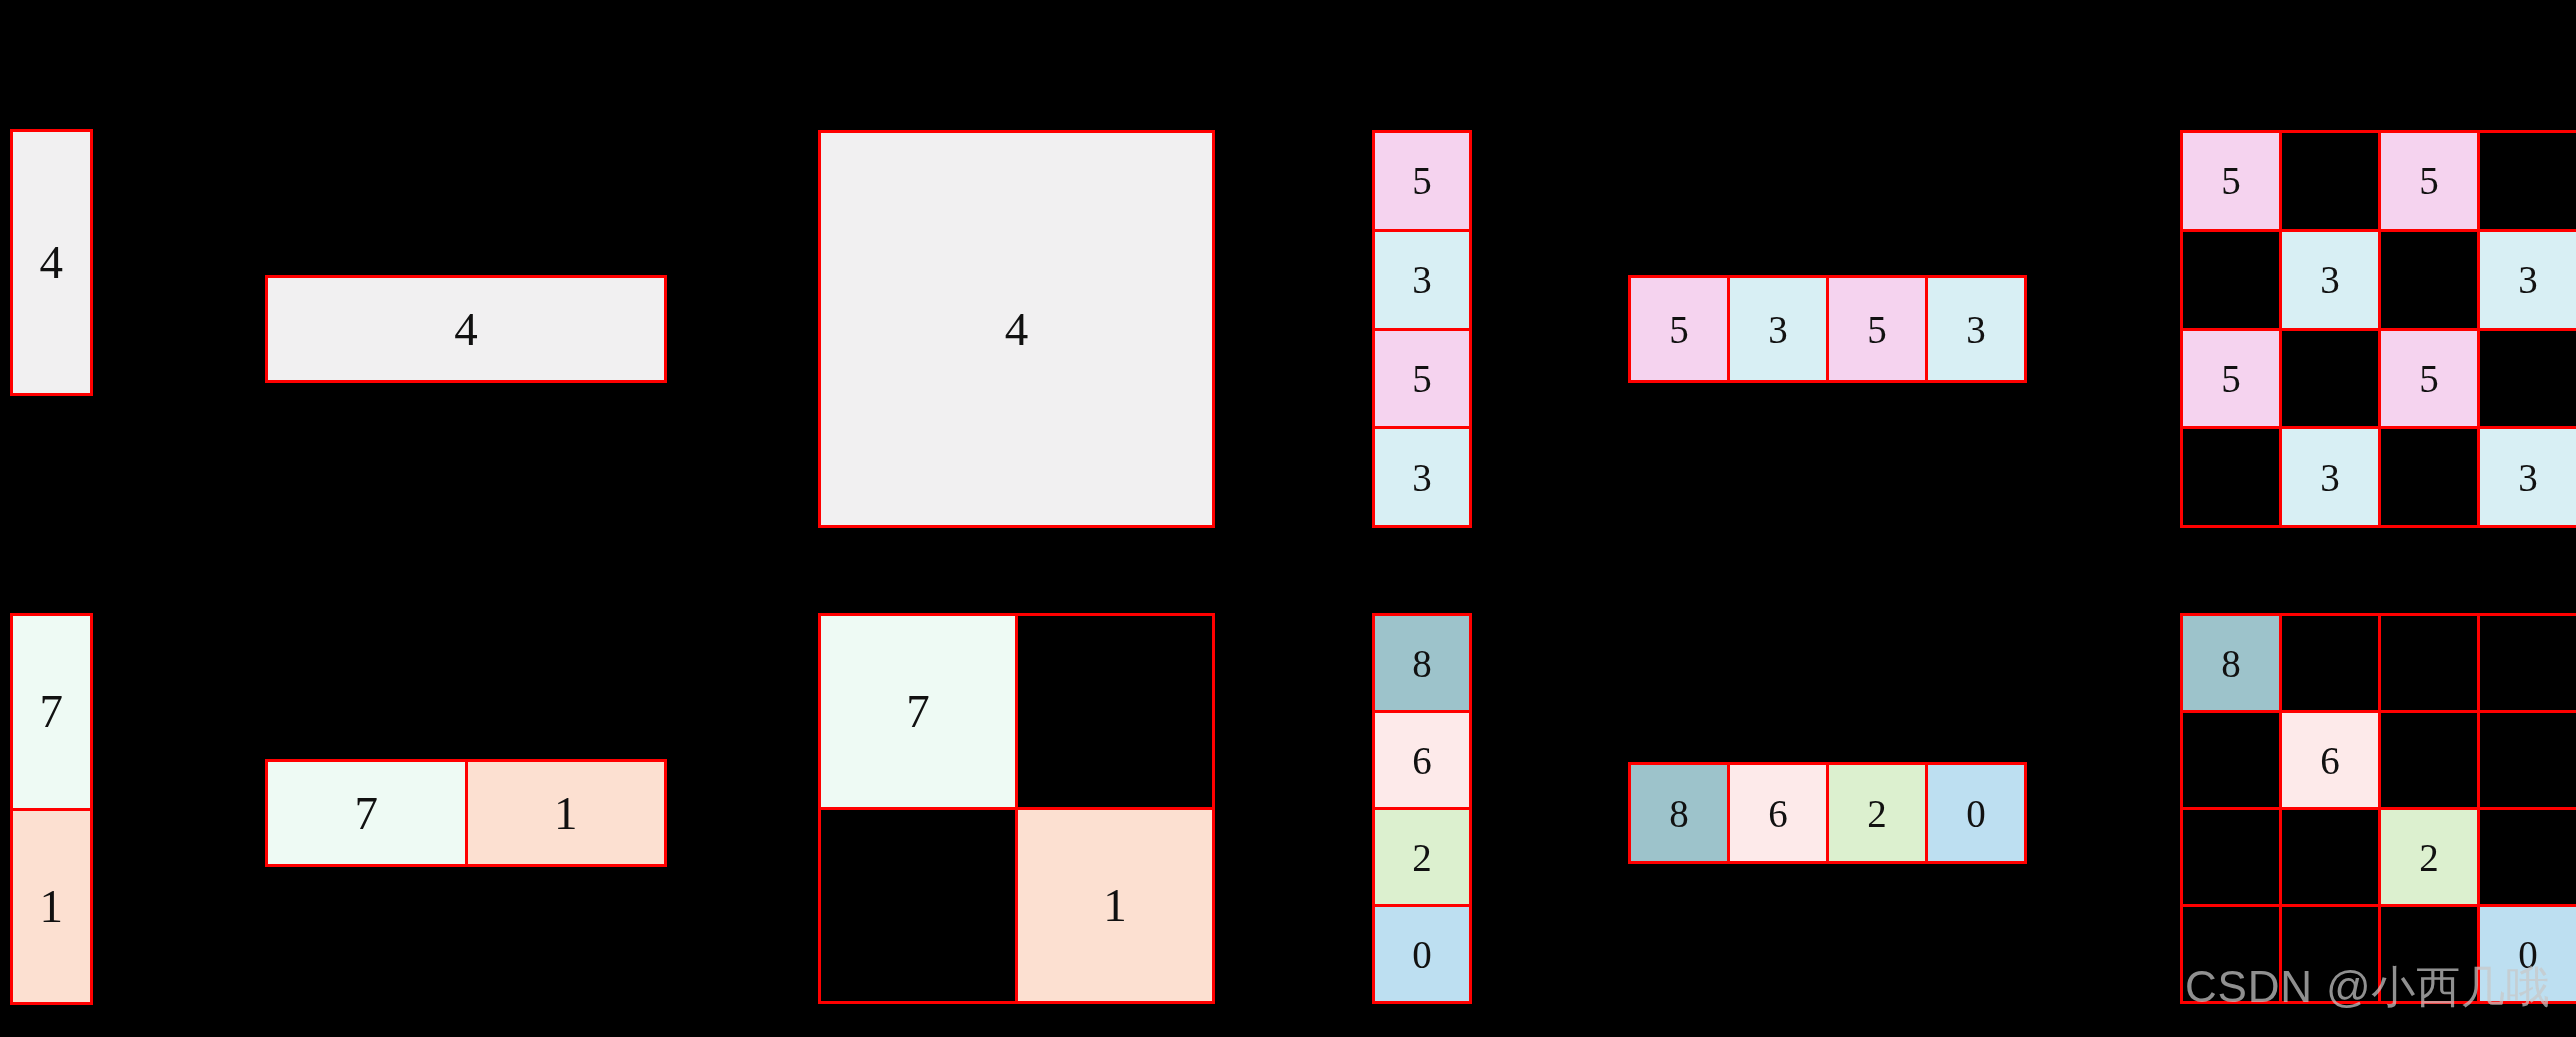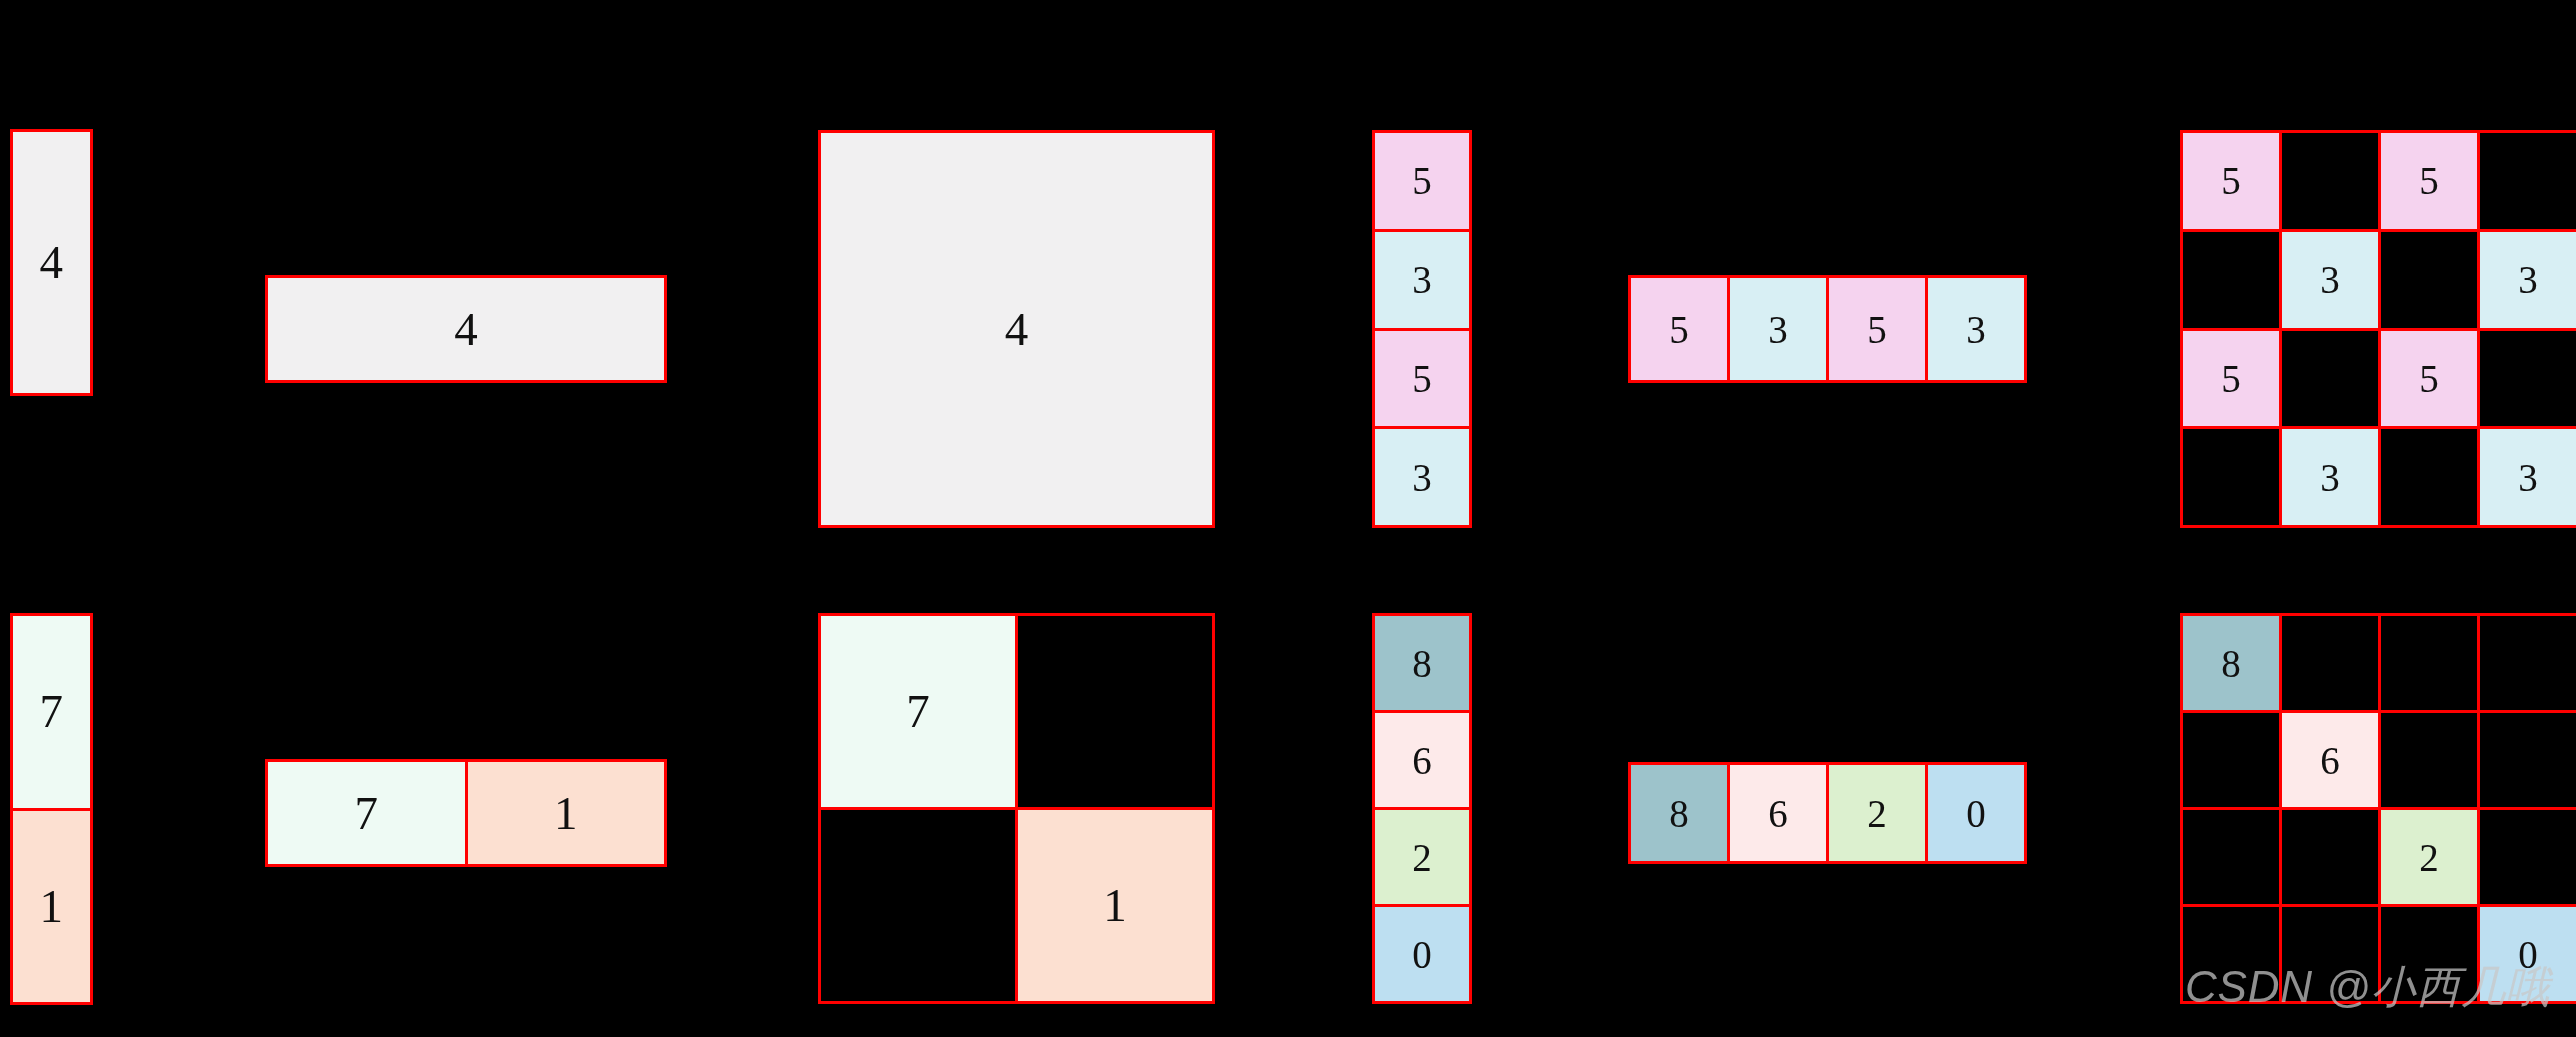--- a/index.html
+++ b/index.html
@@ -160,14 +160,14 @@
   <div class="cell empty" style="font-size:39px;"></div>
   <div class="cell" style="background:#dcf0cf; font-size:39px;">2</div>
   <div class="cell empty" style="font-size:39px;"></div>
 
   <div class="cell empty" style="font-size:39px;"></div>
   <div class="cell empty" style="font-size:39px;"></div>
   <div class="cell empty" style="font-size:39px;"></div>
   <div class="cell" style="background:#bddff1; font-size:39px;">0</div>
 </div>
 
-<div class="watermark" style="left:2185px; top:958px; font-size:44px;font-style:italic;">CSDN @小西几哦</div>
+<div class="watermark" style="left:2185px; top:958px; font-size:44px;">CSDN @小西几哦</div>
 
 
 </body></html>

